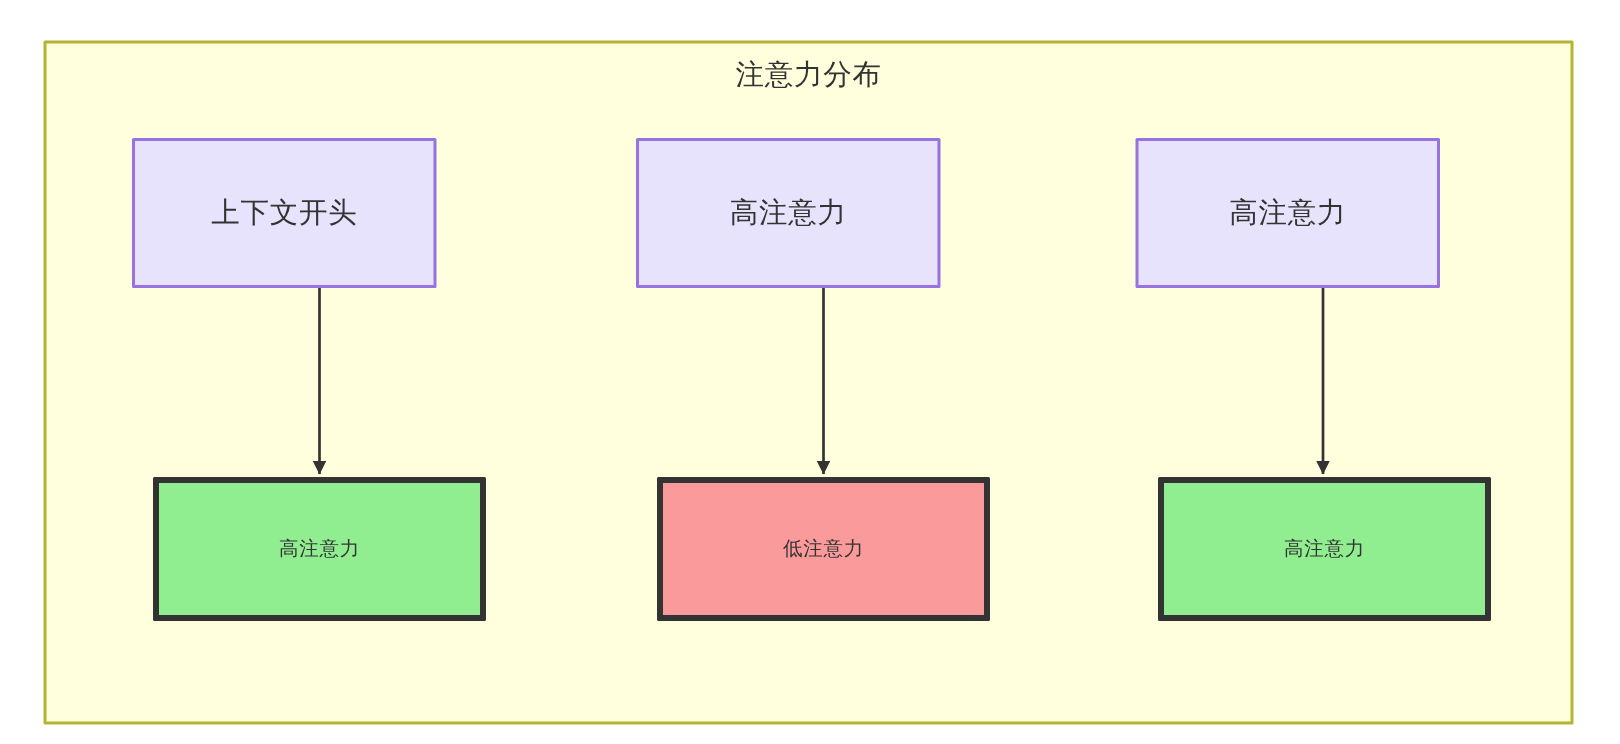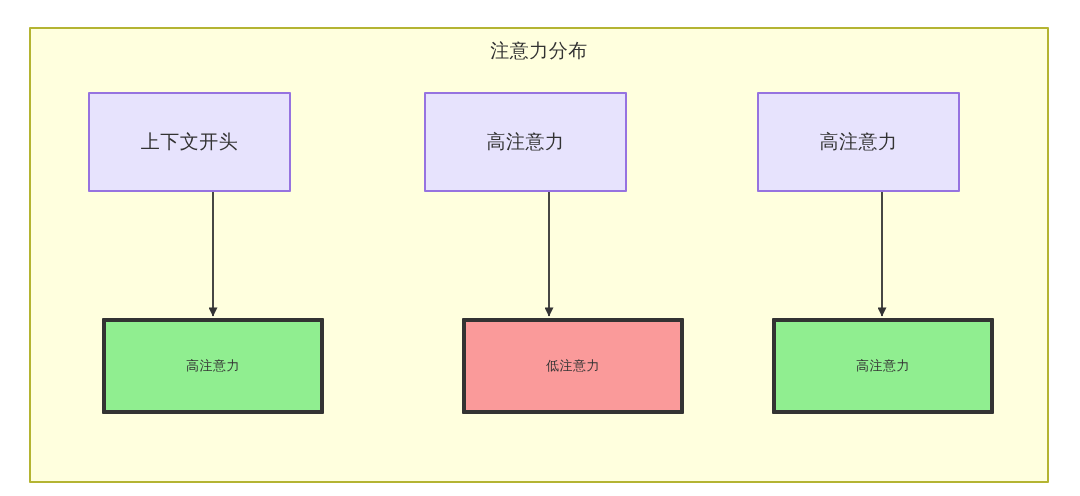--- a/index.html
+++ b/index.html
@@ -81,21 +81,21 @@
     border-radius: 1px;
     display: flex;
     align-items: center;
     justify-content: center;
     font-size: 13px;
     color: #333333;
     letter-spacing: 0.5px;
     white-space: nowrap;
   }
   .node-bottom.col1 { left: 102px; top: 318px; }
-  .node-bottom.col2 { left: 462px; top: 318px; }
+  .node-bottom.col2 { left: 438px; top: 318px; }
   .node-bottom.col3 { left: 772px; top: 318px; }
 
   .fill-green { background: #90ee90; }
   .fill-red   { background: #fa9a9a; }
 
   
   .edge-svg {
     position: absolute;
     left: 0;
     top: 0;

